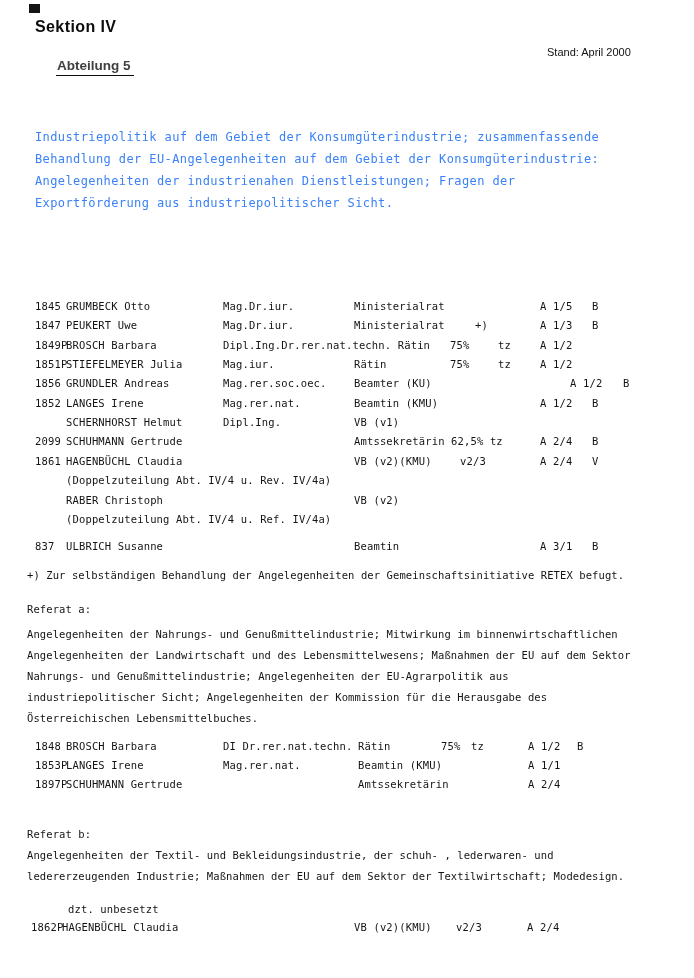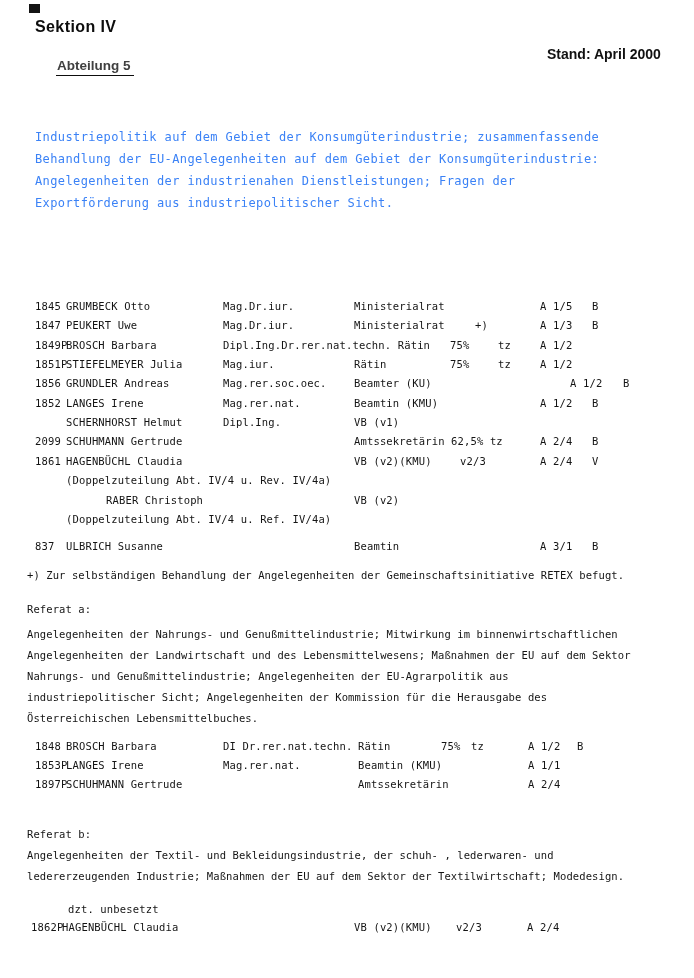--- a/index.html
+++ b/index.html
@@ -25,23 +25,22 @@
   .dept-title {
     font-family: "Liberation Sans", sans-serif;
     font-weight: 600;
     font-size: 13.5px;
     color: #404040;
     border-bottom: 1.5px solid #0d0d0d;
     padding: 0 3px 2px 1px;
   }
   .stand {
     font-family: "Liberation Sans", sans-serif;
-    font-size: 14px;
+    font-size: 11px;
     color: #111;
-    font-weight: bold;
   }
 
   .intro {
     font-size: 12px;
     letter-spacing: 0.4px;
     line-height: 22px;
     color: #3b82f6;
   }
   .smalltext {
     font-size: 10.5px;
@@ -151,21 +150,21 @@
         <span class="t-cell" style="left: 66px;">HAGENBÜCHL Claudia</span>
         <span class="t-cell" style="left: 354px;">VB (v2)(KMU)</span>
         <span class="t-cell" style="left: 460px;">v2/3</span>
         <span class="t-cell" style="left: 540px;">A 2/4</span>
         <span class="t-cell" style="left: 592px;">V</span>
       </div>
       <div class="t-row" style="top: 474px;">
         <span class="t-cell" style="left: 66px;">(Doppelzuteilung Abt. IV/4 u. Rev. IV/4a)</span>
       </div>
       <div class="t-row" style="top: 494px;">
-        <span class="t-cell" style="left: 66px; margin-left: 40px;">RABER Christoph</span>
+        <span class="t-cell" style="left: 66px;">RABER Christoph</span>
         <span class="t-cell" style="left: 354px;">VB (v2)</span>
       </div>
       <div class="t-row" style="top: 513px;">
         <span class="t-cell" style="left: 66px;">(Doppelzuteilung Abt. IV/4 u. Ref. IV/4a)</span>
       </div>
       <div class="t-row" style="top: 540px;">
         <span class="t-cell" style="left: 35px;">837</span>
         <span class="t-cell" style="left: 66px;">ULBRICH Susanne</span>
         <span class="t-cell" style="left: 354px;">Beamtin</span>
         <span class="t-cell" style="left: 540px;">A 3/1</span>

